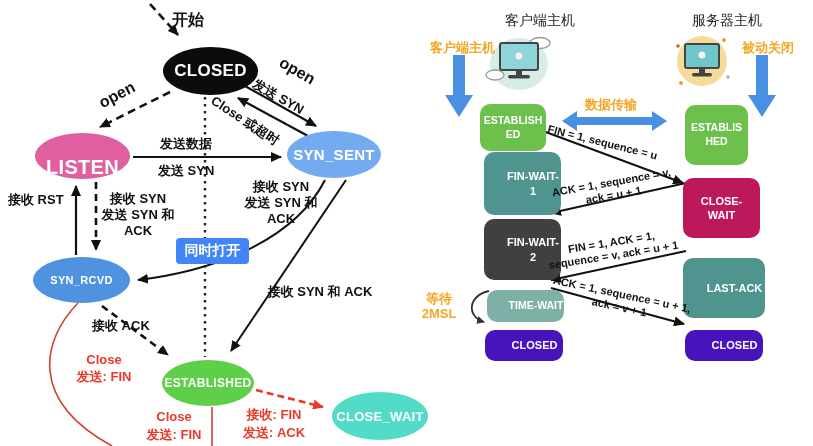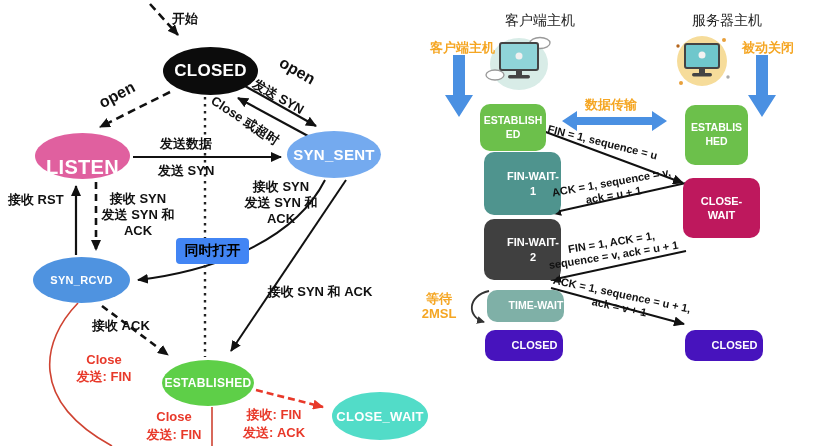--- a/index.html
+++ b/index.html
@@ -11,21 +11,21 @@
   .box{position:absolute;border-radius:10px;display:flex;align-items:center;justify-content:center;
        color:#fff;font-weight:bold;text-align:center;font-size:11px;line-height:1.3;z-index:2;padding-left:21px;}
   .box.brk{word-break:break-all;font-size:10.5px;padding:0 3px;}
   .lbl{position:absolute;font-weight:bold;color:#111;font-size:13px;white-space:nowrap;z-index:3;}
   .lbl.ml{white-space:normal;text-align:center;line-height:16px;}
   .red{color:#e8392a;}
   .orange{color:#f5a623;}
   .rot{transform-origin:center center;}
   .msg{position:absolute;font-weight:bold;color:#111;font-size:11px;text-align:center;
        line-height:13px;z-index:3;transform-origin:center center;white-space:nowrap;}
-  .simopen{position:absolute;background:#4285f4;color:#000000;font-weight:bold;font-size:14px;
+  .simopen{position:absolute;background:#4285f4;color:#ffffff;font-weight:bold;font-size:14px;
            border-radius:4px;display:flex;align-items:center;justify-content:center;z-index:3;}
   .title{position:absolute;font-weight:normal;color:#222;font-size:14px;text-align:right;z-index:3;}
   .icon{position:absolute;z-index:2;}
 </style>
 </head>
 <body>
 
 <div class="canvas">
 
   <svg class="wires" width="813" height="446" viewBox="0 0 813 446">
@@ -79,21 +79,21 @@
   <div class="ellipse" style="left:33px;top:257px;width:97px;height:46px;background:#4f93e0;font-size:11px;">
       <span>SYN_RCVD</span>
     </div>
   <div class="ellipse" style="left:162px;top:360px;width:92px;height:46px;background:#5ecf48;font-size:12px;">
       <span>ESTABLISHED</span>
     </div>
   <div class="ellipse" style="left:332px;top:392px;width:96px;height:48px;background:#52dcc8;font-size:13px;">
       <span>CLOSE_WAIT</span>
     </div>
 
-  <div class="lbl" style="left:172px;top:10px;font-size:13px;">开始</div>
+  <div class="lbl" style="left:172px;top:10px;font-size:16px;">开始</div>
   <div class="lbl rot" style="left:98px;top:86px;font-size:16px;transform:rotate(-28deg);">open</div>
   <div class="lbl rot" style="left:278px;top:62px;font-size:16px;transform:rotate(30deg);">open</div>
   <div class="lbl rot" style="left:250px;top:88px;transform:rotate(30deg);">发送 SYN</div>
   <div class="lbl rot" style="left:206px;top:112px;transform:rotate(33deg);">Close 或超时</div>
   <div class="lbl" style="left:160px;top:135px;">发送数据</div>
   <div class="lbl" style="left:158px;top:162px;">发送 SYN</div>
   <div class="lbl" style="left:8px;top:191px;">接收 RST</div>
 
   <div class="lbl ml" style="left:96px;top:191px;width:84px;">
     <div>接收 SYN</div>
@@ -163,20 +163,21 @@
   </div>
 
   <div class="box brk" style="left:480px;top:104px;width:60px;height:47px;background:#6cc04b;">ESTABLISHED</div>
   <div class="box" style="left:484px;top:152px;width:56px;height:63px;background:#4f948e;">FIN-WAIT-1</div>
   <div class="box" style="left:484px;top:219px;width:56px;height:61px;background:#404040;">FIN-WAIT-2</div>
   <div class="box" style="left:487px;top:290px;width:56px;height:32px;background:#7fb0a7;font-size:10.5px;">TIME-WAIT</div>
   <div class="box" style="left:485px;top:330px;width:57px;height:31px;background:#4713bd;">CLOSED</div>
 
   <div class="box brk" style="left:685px;top:105px;width:57px;height:60px;background:#6cc04b;">ESTABLISHED</div>
   <div class="box" style="left:683px;top:178px;width:61px;height:60px;background:#be185d;padding:0 8px;">CLOSE-WAIT</div>
+  <div class="box" style="left:683px;top:258px;width:61px;height:60px;background:#4f948e;">LAST-ACK</div>
   <div class="box" style="left:685px;top:330px;width:57px;height:31px;background:#4713bd;">CLOSED</div>
 
   <div class="msg rot" style="left:525px;top:136px;width:155px;transform:rotate(14deg);">FIN = 1, sequence = u</div>
   <div class="msg rot" style="left:530px;top:176px;width:165px;transform:rotate(-10deg);">
     <div>ACK = 1, sequence = v,</div>
     <div>ack = u + 1</div>
   </div>
   <div class="msg rot" style="left:525px;top:236px;width:175px;transform:rotate(-9deg);">
     <div>FIN = 1,  ACK = 1,</div>
     <div>sequence = v, ack = u + 1</div>

